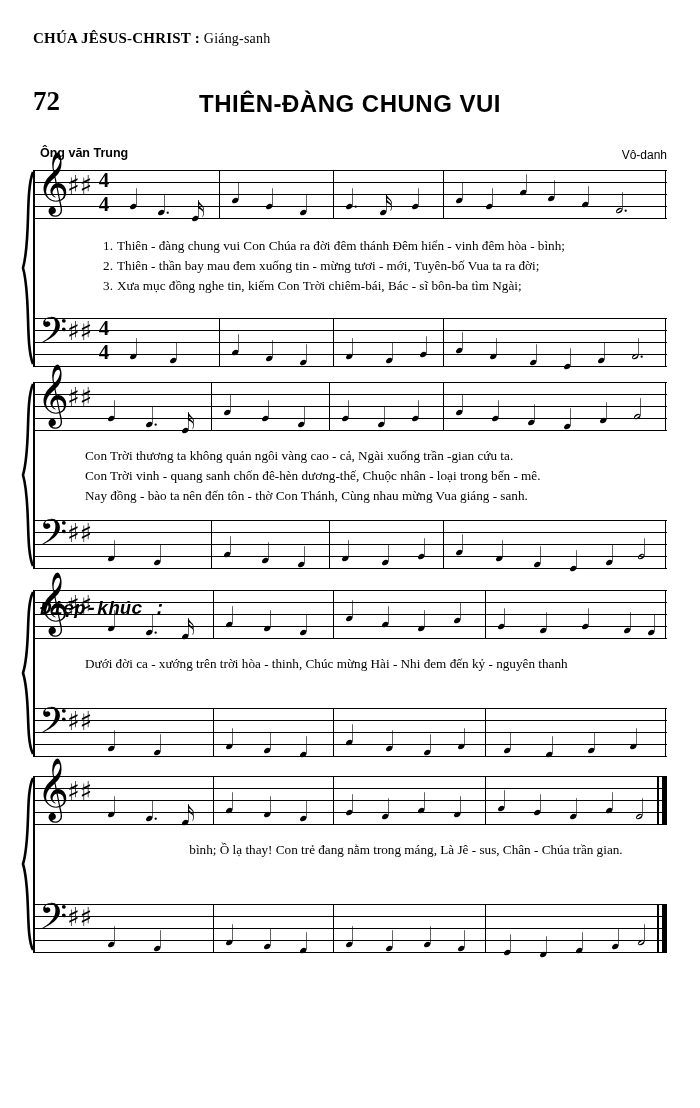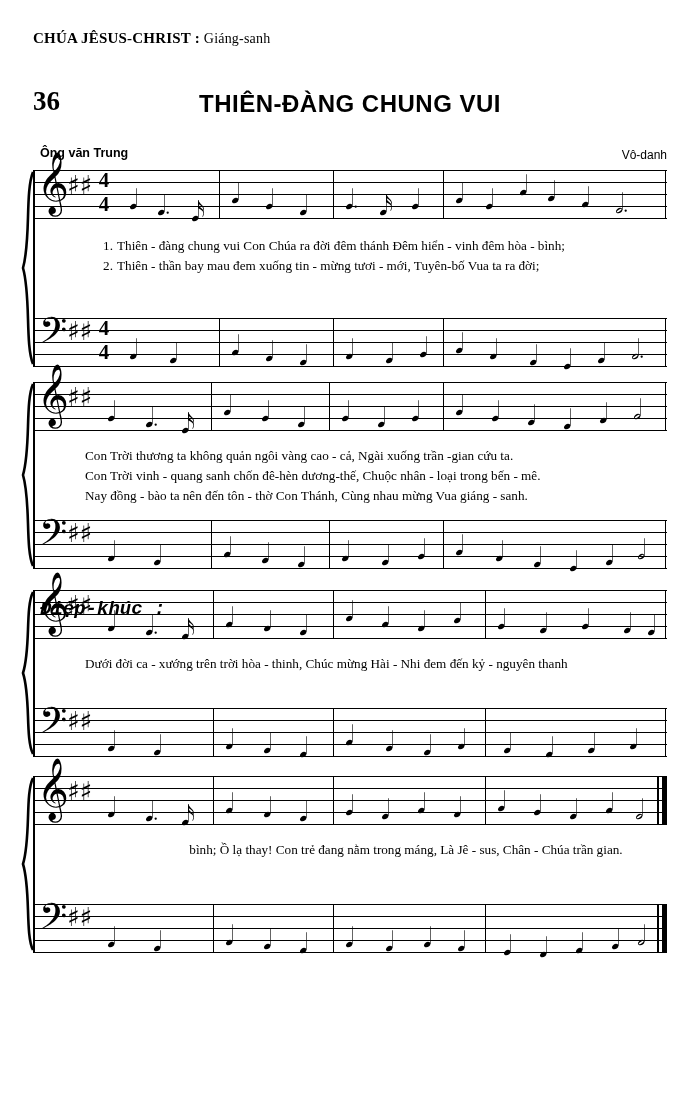--- a/index.html
+++ b/index.html
@@ -211,21 +211,21 @@
 </head>
 <body>
 
 <div class="page">
 
   <div class="header">
     <span class="cat">CHÚA JÊSUS-CHRIST :</span>
     <span class="sub">Giáng-sanh</span>
   </div>
 
-  <div class="hymn-number">36</div>
+  <div class="hymn-number">72</div>
   <div class="hymn-title">THIÊN-ĐÀNG CHUNG VUI</div>
 
   <div class="composer">Ông văn Trung</div>
   <div class="author">Vô-danh</div>
 
   <div class="system" style="top:170px; height:200px;">
 
     <div class="brace" style="top:0px;">
       <svg width="14" height="196" viewBox="0 0 14 196" xmlns="http://www.w3.org/2000/svg">
         <path d="M12 2 C4 22, 10 70, 2 98 C10 126, 4 174, 12 194" stroke="#000" stroke-width="2.6" fill="none"></path>
@@ -264,20 +264,23 @@
       <div class="note" style="left:548px; top:14px;">𝅘𝅥</div>
       <div class="note" style="left:582px; top:20px;">𝅗𝅥𝅭</div>
       <div class="barline" style="left:632px; top:0; height:48px;"></div>
     </div>
 
     <div class="lyrics" style="left:62px; top:68px; width:600px;">
       <span class="vnum">1.</span><span class="ltext">Thiên - đàng chung  vui Con Chúa ra đời đêm thánh  Đêm hiển - vinh đêm hòa - bình;</span>
     </div>
     <div class="lyrics" style="left:62px; top:88px; width:600px;">
       <span class="vnum">2.</span><span class="ltext">Thiên - thần bay mau đem xuống  tin - mừng tươi - mới, Tuyên-bố Vua ta  ra  đời;</span>
+    </div>
+    <div class="lyrics" style="left:62px; top:108px; width:600px;">
+      <span class="vnum">3.</span><span class="ltext">Xưa mục đồng nghe tin, kiếm Con Trời chiêm-bái, Bác - sĩ bôn-ba tìm  Ngài;</span>
     </div>
 
     <div class="staff" style="top:148px;">
       <div class="line l0"></div>
       <div class="line l1"></div>
       <div class="line l2"></div>
       <div class="line l3"></div>
       <div class="line l4"></div>
 
       <div class="clef bass">𝄢</div>

